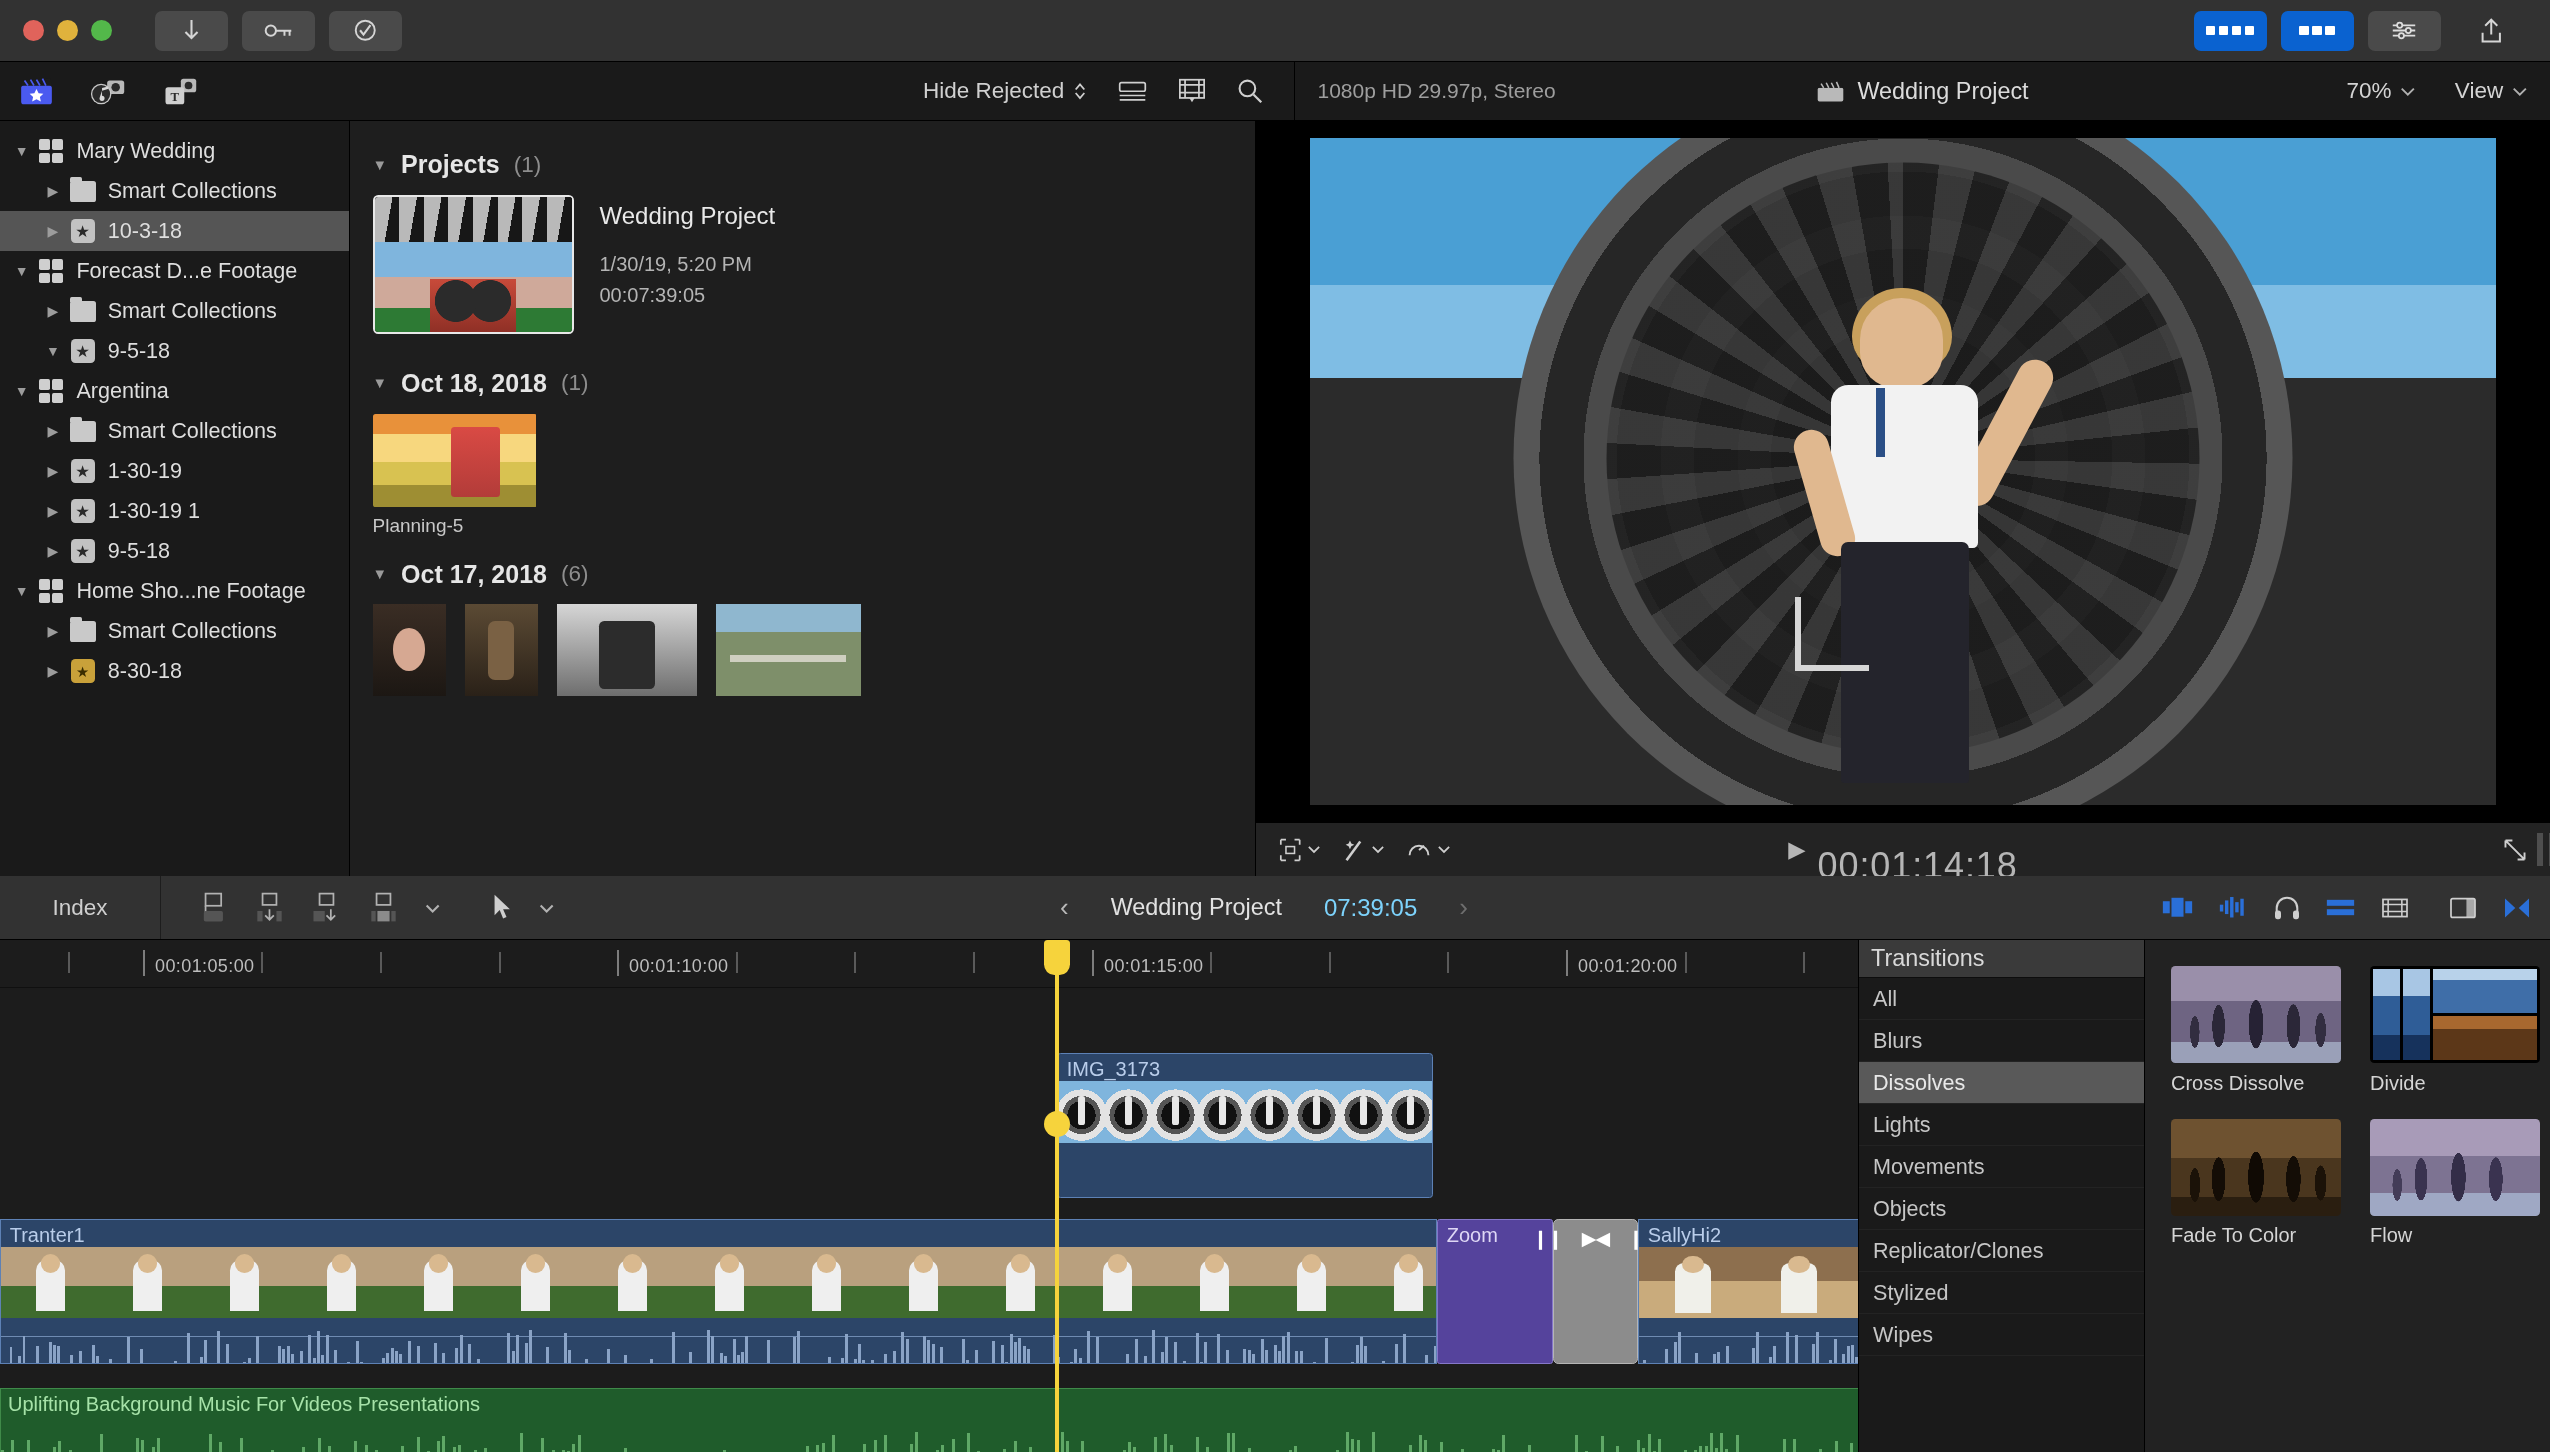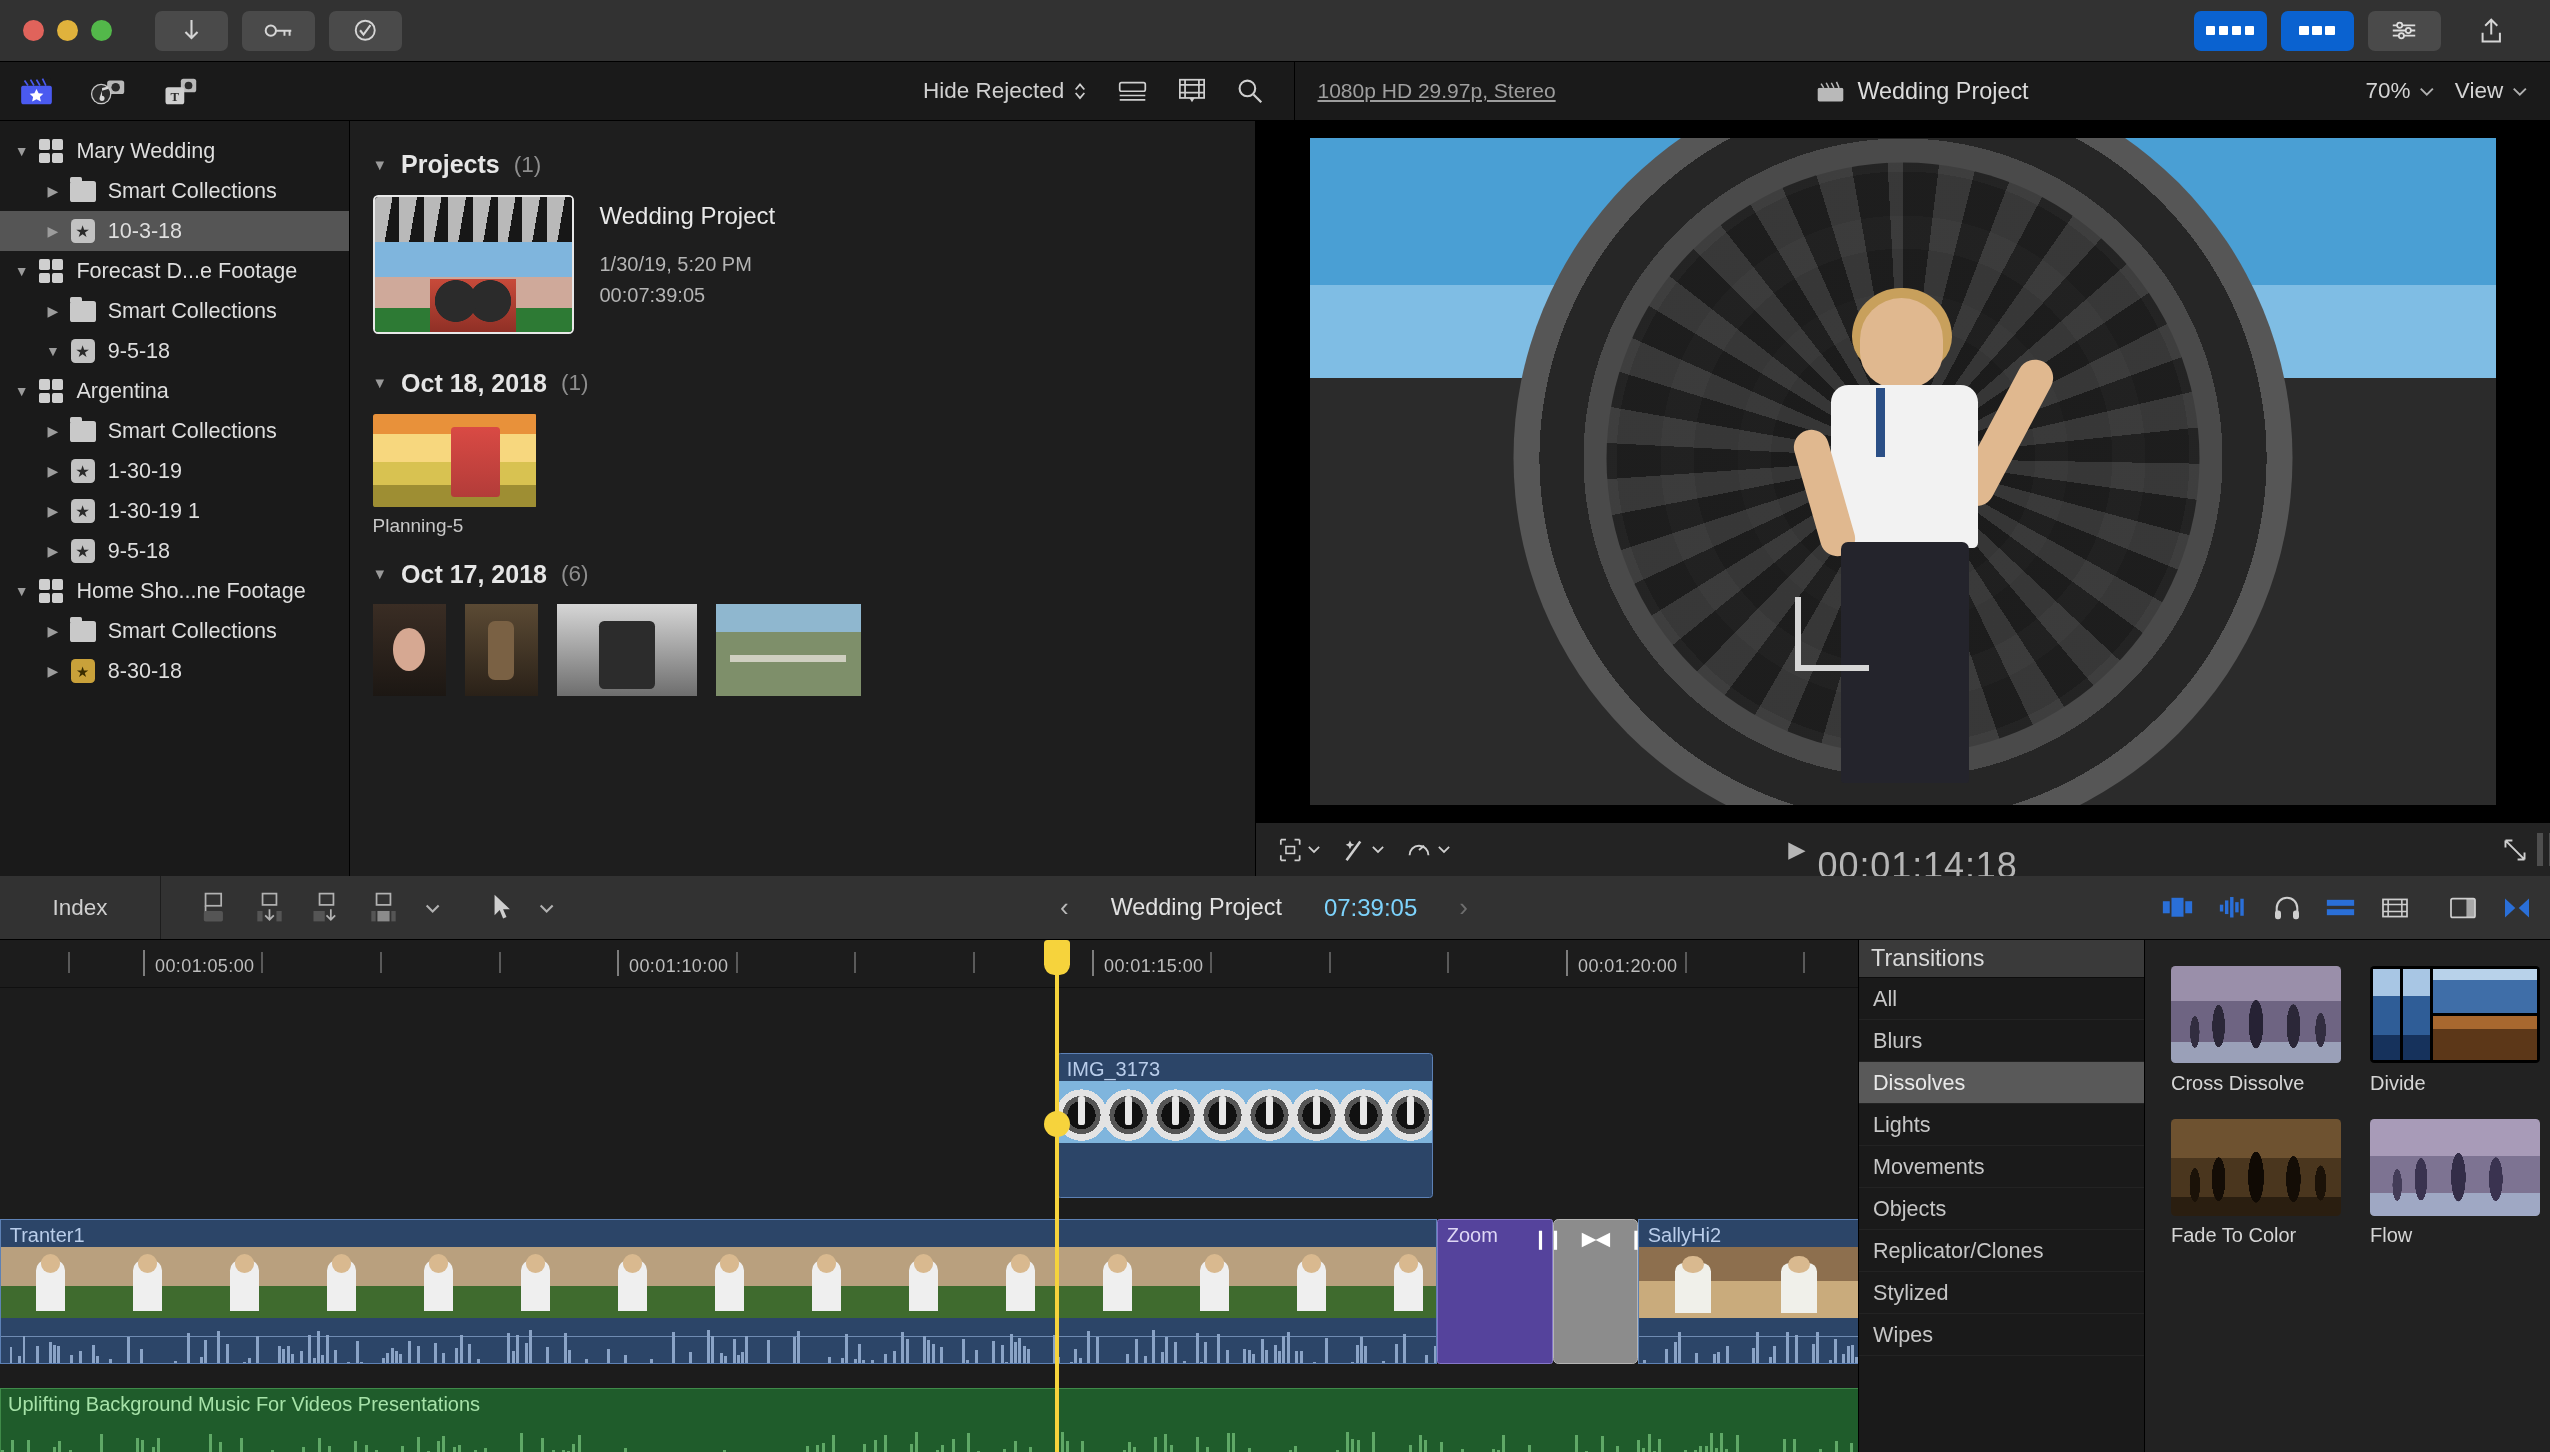--- a/index.html
+++ b/index.html
@@ -33,24 +33,24 @@
   
   .toolrow{ height:59px; background:#1a1a1a; flex:0 0 59px; display:flex;
     align-items:center; border-bottom:0.9px solid #000; position:relative; }
   .tool-left{ width:350px; display:flex; align-items:center; gap:36px; padding-left:19px; }
   .ticon{ display:flex; align-items:center; justify-content:center; }
   .tool-mid{ flex:1; display:flex; align-items:center; justify-content:flex-end;
     gap:31px; padding-right:31px; border-right:0.9px solid #000; height:100%; }
   .hide-rej{ font-size:22.5px; color:#d0d0d0; display:flex; align-items:center; gap:8.7px; }
   .tool-right{ width:1255px; display:flex; align-items:center; padding-left:22.5px;
     position:relative; height:100%; }
-  .fmt{ font-size:21px; color:#9e9e9e;text-decoration:underline; }
+  .fmt{ font-size:21px; color:#9e9e9e; }
   .vw-title{ position:absolute; left:0; right:0; display:flex; align-items:center;
     justify-content:center; gap:12px; font-size:23.4px; color:#dcdcdc; pointer-events:none;}
-  .vw-right{ position:absolute; right:22.5px; display:flex; align-items:center; gap:20px;
+  .vw-right{ position:absolute; right:22.5px; display:flex; align-items:center; gap:39px;
     font-size:22.5px; color:#d4d4d4; }
 
   
   .topmain{ flex:0 0 755px; display:flex; height:755px; }
 
   
   .sidebar{ width:350px; background:#1a1a1a; border-right:0.9px solid #000;
     overflow:hidden; padding-top:10.4px; }
   .srow{ height:40px; display:flex; align-items:center; font-size:21.6px; color:#dedede;
     padding-left:8.7px; white-space:nowrap; }

